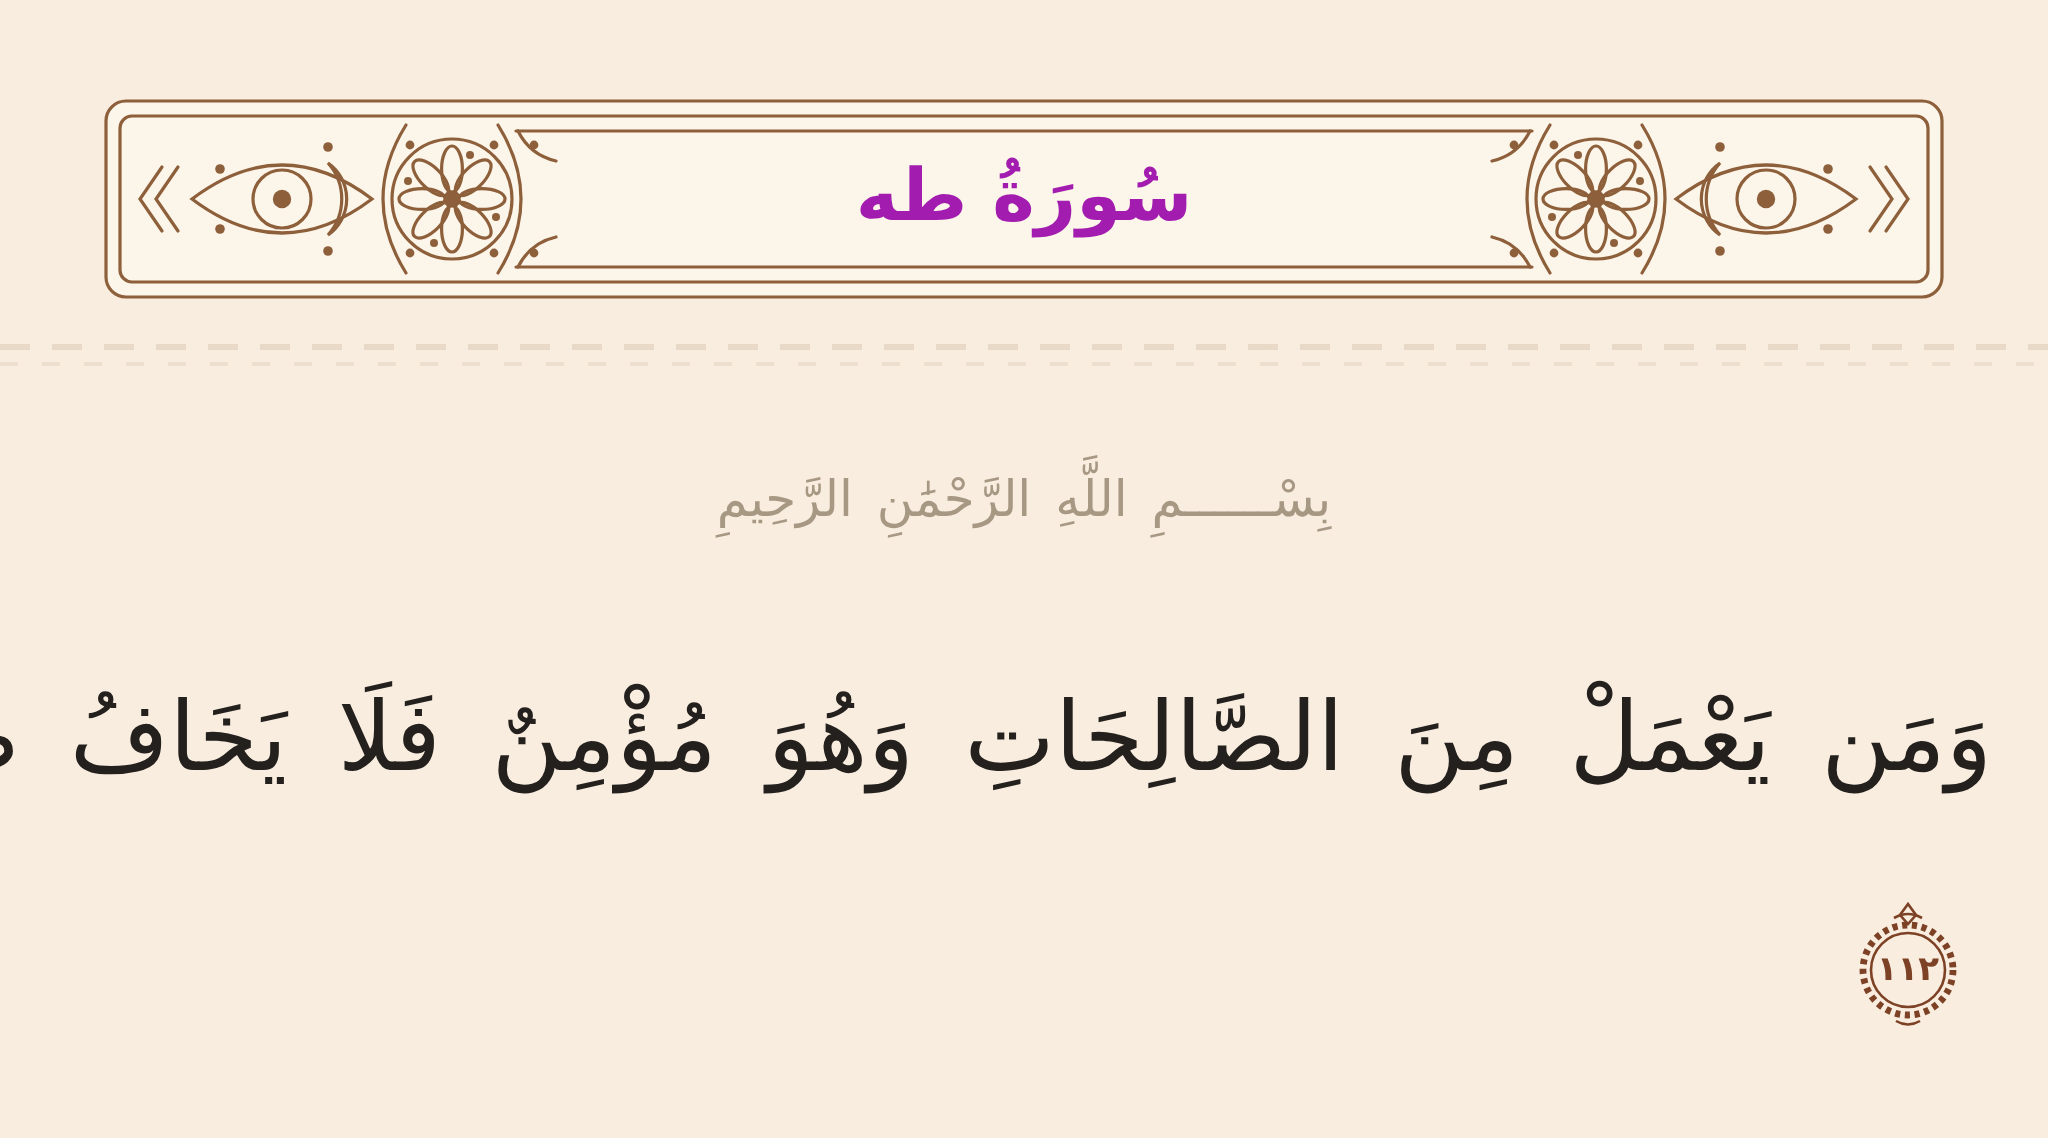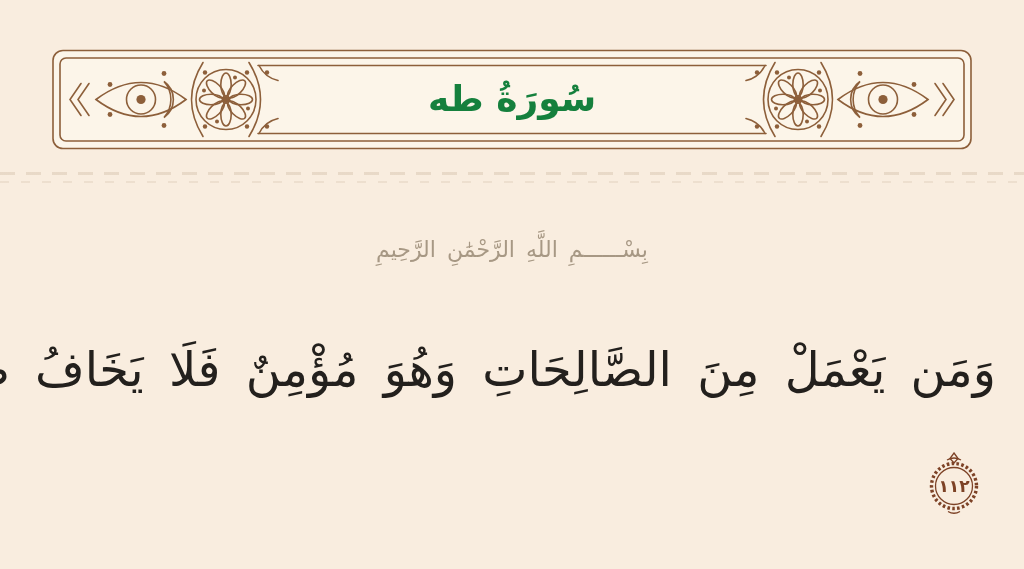--- a/index.html
+++ b/index.html
@@ -12,39 +12,39 @@
 
   
   .band{
     position:absolute;left:52px;top:49px;width:920px;height:101px;
   }
   .band svg{position:absolute;inset:0;width:100%;height:100%;}
   .band-fill{fill:#fcf5e9;}
   .dotf{fill:#8d5f3a;stroke:none;}
   .surah-title{
     position:absolute;left:50%;top:50%;transform:translate(-50%,-54%);
-    font-size:36px;font-weight:bold;color:#15803d;white-space:nowrap;
+    font-size:36px;font-weight:bold;color:#a21caf;white-space:nowrap;
     letter-spacing:0px;
   }
 
   
   .texture-strip{
     position:absolute;left:0;top:167px;width:1024px;height:24px;
     background-image:
       repeating-linear-gradient(90deg, rgba(166,138,106,.20) 0 15px, rgba(166,138,106,0) 15px 26px),
       repeating-linear-gradient(90deg, rgba(166,138,106,.14) 0 9px,  rgba(166,138,106,0) 9px 21px);
     background-size:100% 3px, 100% 2px;
     background-position:0 5px, 0 14px;
     background-repeat:no-repeat;
   }
 
   
   .bismillah{
     position:absolute;left:0;top:205px;width:100%;height:90px;line-height:90px;
-    text-align:center;font-size:22px;color:#a79884;word-spacing:4px;
+    text-align:center;font-size:25px;color:#a79884;word-spacing:4px;
   }
 
   
   .verse{
     position:absolute;left:28px;right:28px;top:312px;
     direction:rtl;text-align:right;
     font-size:48px;color:#23201d;word-spacing:10px;
   }
   .verse-line{display:block;line-height:114px;white-space:nowrap;}
   .ayah-marker{

